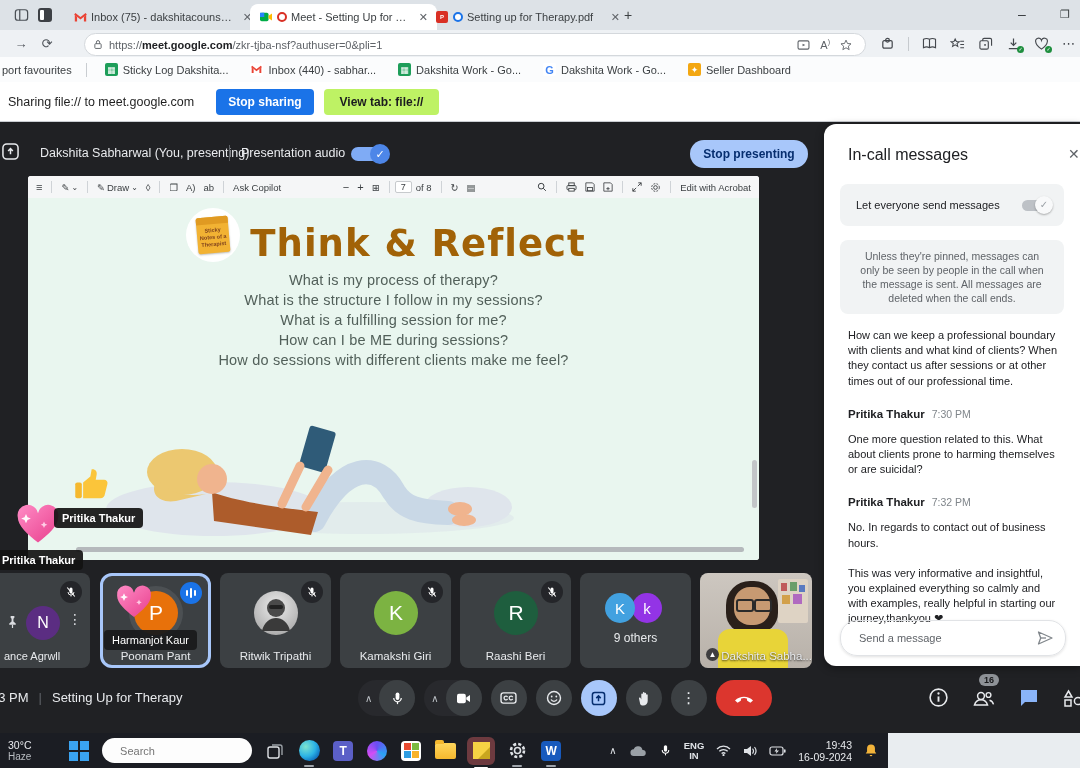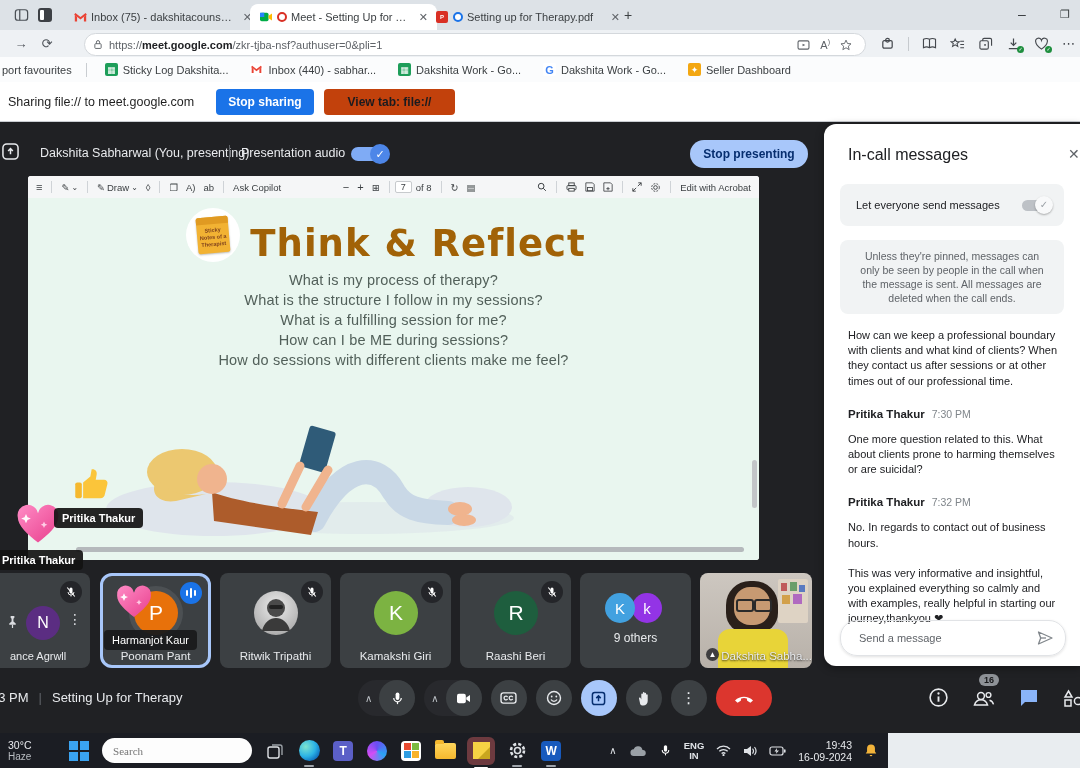--- a/index.html
+++ b/index.html
@@ -19,21 +19,21 @@
   .navbtn{width:26px;text-align:center;color:#50555b;font-size:13px}
   #urlpill{position:absolute;left:84px;top:3px;width:764px;height:21px;background:#fff;border:1px solid #d4d8dc;border-radius:12px;display:flex;align-items:center;font-size:11px;color:#5f6368;padding:0 8px}
   .pill-ico{margin:0 5px;color:#5f6368;font-size:10px}
   #toolbar-right{position:absolute;right:4px;top:0;height:27px;display:flex;align-items:center;gap:13px;color:#44484d}
   #bookmarks{position:absolute;left:0;top:57px;width:1080px;height:25px;background:#fbfcfd;border-bottom:1px solid #e4e7ea;display:flex;align-items:center;font-size:11px;color:#3c4043}
   .bm{display:flex;align-items:center;gap:5px;margin-right:22px;white-space:nowrap}
   .bm-ico{width:13px;height:13px;border-radius:2px;display:flex;align-items:center;justify-content:center;font-size:9px;color:#fff;font-weight:700}
   
   #sharebar{position:absolute;left:0;top:82px;width:1080px;height:39px;background:#fff;border-bottom:1px solid #c9cdd2;display:flex;align-items:center;font-size:12.5px;color:#1f1f1f}
   .btn-blue{background:#1a73e8;color:#fff;border-radius:4px;font-size:12px;font-weight:700;padding:6px 12px}
-  .btn-lite{background:#c2410c;color:#1b1b1f;border-radius:4px;font-size:12px;font-weight:700;padding:6px 24px}
+  .btn-lite{background:#bef264;color:#1b1b1f;border-radius:4px;font-size:12px;font-weight:700;padding:6px 16px}
   
   #meet{position:absolute;left:0;top:122px;width:1080px;height:611px;background:#202124}
   .hdr-txt{color:#e8eaed;font-size:12.5px;font-weight:500}
   #stoppresent{position:absolute;left:690px;top:140px;width:118px;height:28px;background:#a8c7fa;color:#062e6f;font-size:12px;font-weight:700;border-radius:14px;display:flex;align-items:center;justify-content:center}
   #pdfwin{position:absolute;left:28px;top:176px;width:731px;height:384px;background:#fff;border-radius:3px;overflow:hidden}
   #pdftb{position:absolute;left:0;top:0;width:100%;height:22px;background:#f5f6f7;border-bottom:1px solid #dcdfe2;font-size:9.5px;color:#3c4043}
   .tb-sep{width:1px;height:12px;background:#cfd3d7;margin:0 5px}
   .tb-i{margin:0 4px;display:flex;align-items:center;gap:2px}
   #slide{position:absolute;left:0;top:22px;right:0;bottom:0;background:#e9f6ef}
   #slide-title{position:absolute;left:200px;top:24px;width:380px;text-align:center;font-family:"DejaVu Sans",sans-serif;font-weight:700;font-size:37px;color:#a16207;letter-spacing:1px}
@@ -381,21 +381,21 @@
         <svg width="12" height="12" viewBox="0 0 16 16">
           <use href="#micoff"></use>
         </svg>
       </div>
     <svg class="abs" style="left:6px;top:42px" width="13" height="14" viewBox="0 0 14 15">
         <path d="M5 1h4v2l-1 1v3l2.5 2v1.5H3.5V9L6 7V4L5 3z" fill="#dadce0"></path>
         <line x1="7" y1="10.5" x2="7" y2="14" stroke="#dadce0" stroke-width="1.3"></line>
       </svg>
     <div class="av abs" style="left:26px;top:33px;width:34px;height:34px;background:#5b2d82;font-size:16px">N</div>
     <div class="abs" style="left:68px;top:38px;color:#dadce0;font-size:14px;letter-spacing:0">⋮</div>
-    <div class="tname" style="text-align:left;padding-left:10px;font-size:11px">ance Agrwll</div>
+    <div class="tname" style="text-align:left;padding-left:4px;font-size:11px">ance Agrwll</div>
   </div>
 
   <div class="tile" style="left:100px;width:111px;outline:3px solid #a8c7fa;outline-offset:-3px;border-radius:12px">
     <div class="av abs" style="left:34px;top:18px;width:44px;height:44px;background:#e8710a;font-size:21px;box-shadow:0 0 0 5px rgba(95,99,104,.45)">P</div>
     <svg class="abs" style="left:14px;top:10px" width="40" height="38" viewBox="0 0 32 30">
         <use href="#pinkheart"></use>
       </svg>
     <div class="abs" style="right:9px;top:9px;width:22px;height:22px;border-radius:50%;background:#1a73e8;display:flex;align-items:center;justify-content:center;gap:1.5px">
       <span style="width:2.5px;height:6px;background:#fff;border-radius:2px"></span>
         <span style="width:2.5px;height:10px;background:#fff;border-radius:2px"></span>
@@ -610,21 +610,21 @@
           <span style="width:9px;height:9px;background:#3aa3f0"></span>
           <span style="width:9px;height:9px;background:#3aa3f0"></span>
           <span style="width:9px;height:9px;background:#3aa3f0"></span>
         </div>
     </div>
     <div style="width:150px;height:25px;border-radius:13px;background:#fdfdfd;display:flex;align-items:center;margin:0 6px">
       <svg width="12" height="12" viewBox="0 0 12 12" style="margin-left:9px">
           <circle cx="5" cy="5" r="3.4" fill="none" stroke="#444" stroke-width="1.3"></circle>
           <line x1="7.6" y1="7.6" x2="10.6" y2="10.6" stroke="#444" stroke-width="1.3"></line>
         </svg>
-      <input type="text" style="border: 0px; outline: 0px; background: transparent; flex: 1 1 0%; font-size: 11px; color: rgb(68, 68, 68); font-family: Liberation Serif, serif;" placeholder="Search">
+      <input type="text" style="border: 0px; outline: 0px; background: transparent; flex: 1 1 0%; margin-left: 7px; font-size: 11px; color: rgb(68, 68, 68); font-family: Liberation Sans, sans-serif;" placeholder="Search">
       <svg width="20" height="14" viewBox="0 0 20 14" style="margin-right:8px">
           <path d="M2 13a8 8 0 0 1 16 0z" fill="#f2b33a"></path>
           <path d="M4 10c2-3 10-3 12 0" fill="none" stroke="#7ab648" stroke-width="1.8"></path>
           <circle cx="7" cy="11" r=".9" fill="#c8502e"></circle>
           <circle cx="13" cy="11" r=".9" fill="#c8502e"></circle>
         </svg>
     </div>
     <div class="tb-app">
         <svg width="18" height="18" viewBox="0 0 18 18">
           <rect x="2" y="5" width="11" height="11" rx="2" fill="none" stroke="#dfe2e6" stroke-width="1.4"></rect>

